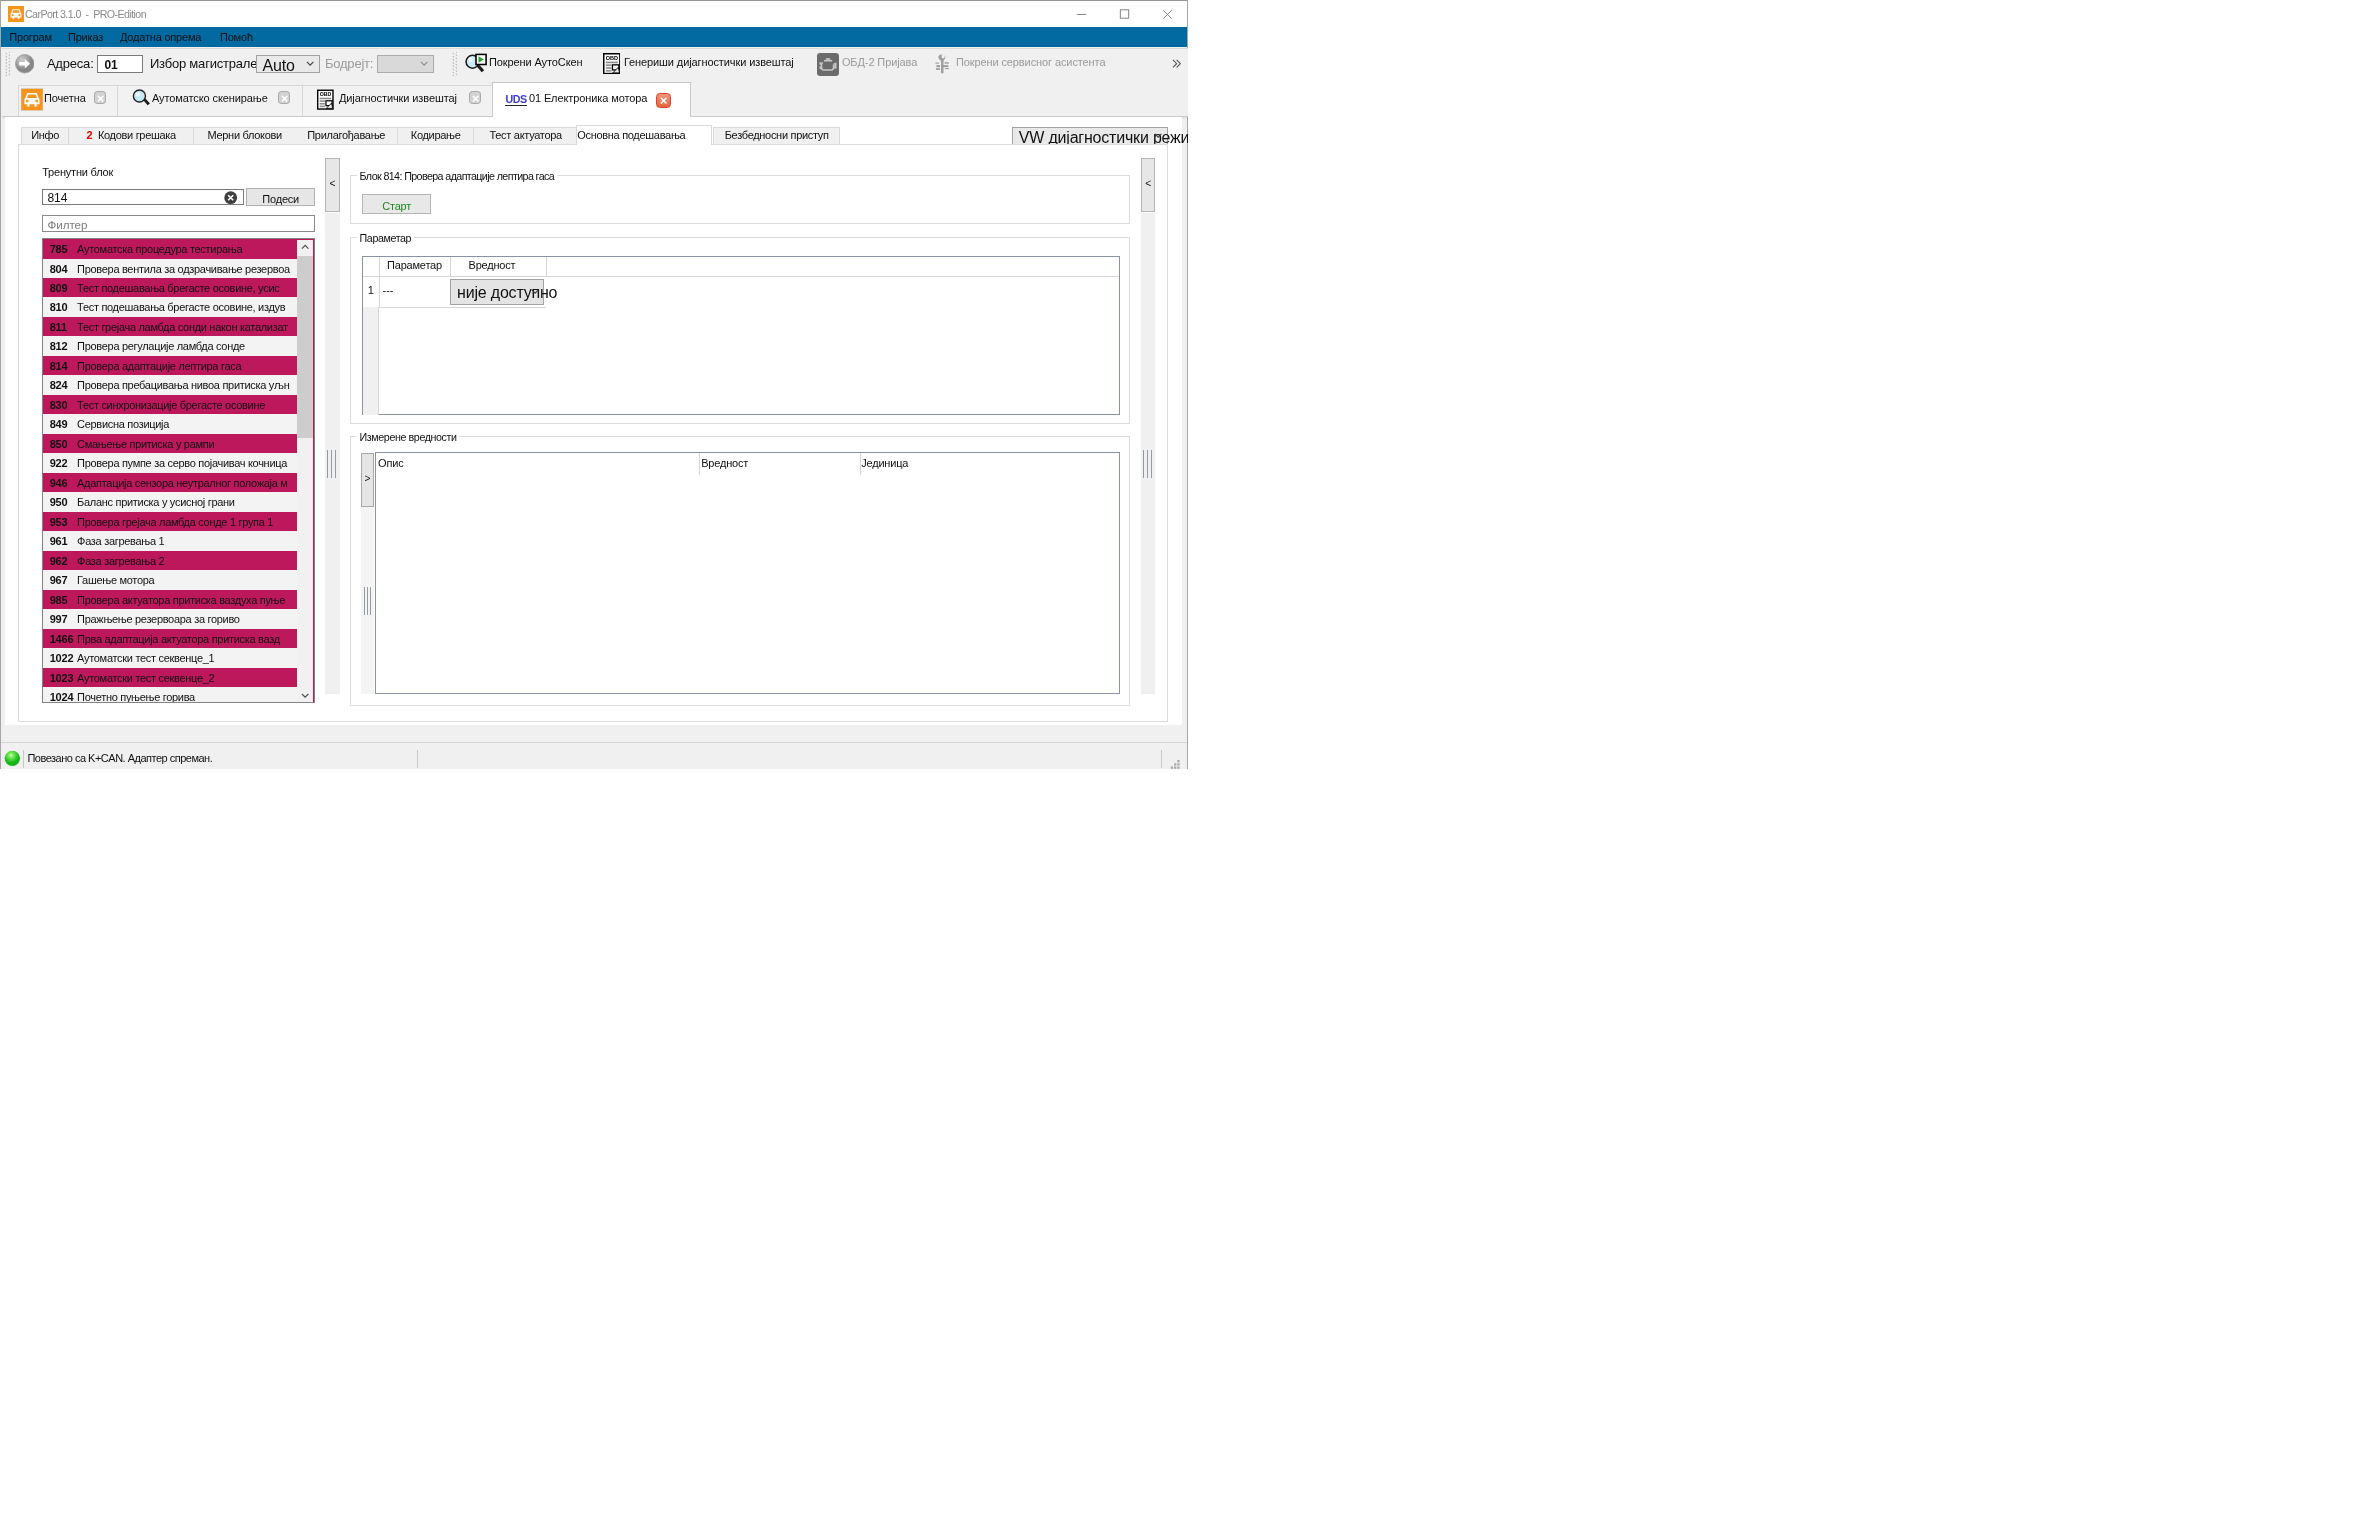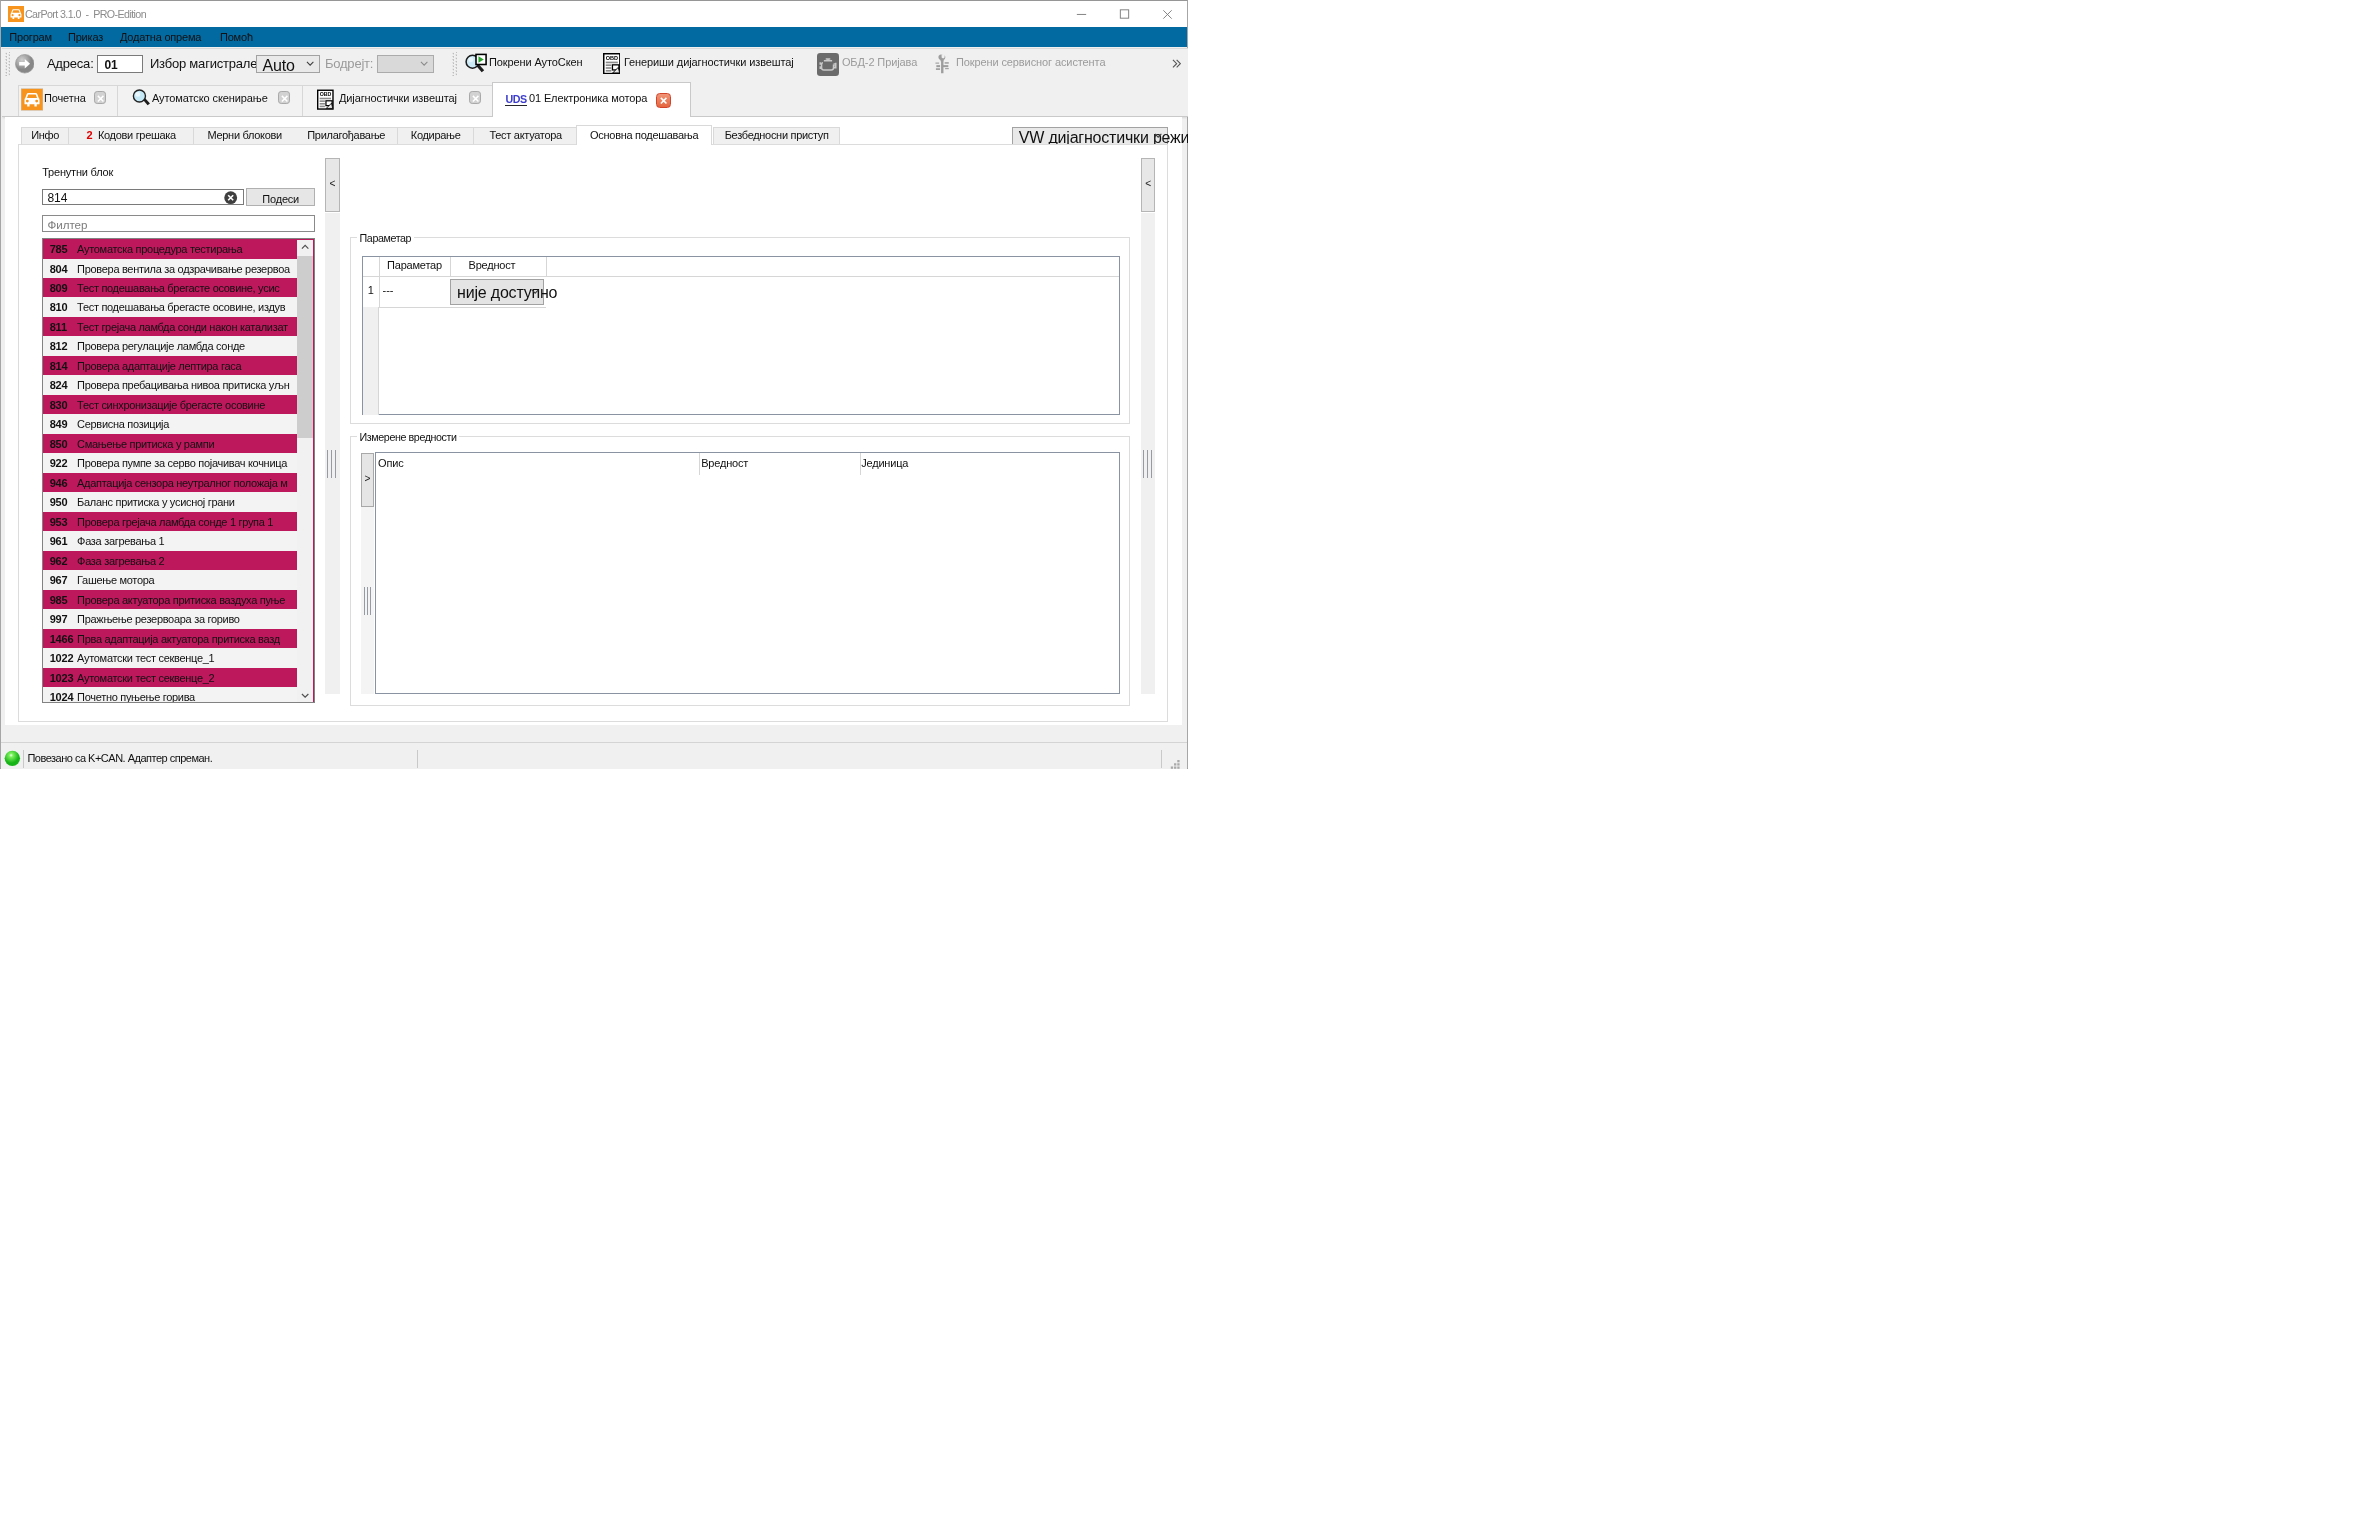--- a/index.html
+++ b/index.html
@@ -244,21 +244,21 @@
     <div class="stab" style="left:393px;width:76px;border-left:none">
         <span class="cap">Кодирање</span>
       </div>
     <div class="stab" style="left:469px;width:104px;border-left:none">
         <span class="cap">Тест актуатора</span>
       </div>
     <div class="stab" style="left:708px;width:127px">
         <span class="cap">Безбедносни приступ</span>
       </div>
     <div id="stabact">
-        <span class="cap" style="position:absolute;top:3.7px;width:100%;text-align:center;font-size:11px;letter-spacing:-0.3px">Основна подешавања</span>
+        <span class="cap" style="position:absolute;top:3.7px;width:100%;font-size:11px;letter-spacing:-0.3px">Основна подешавања</span>
       </div>
     <div class="combo" style="left:1007px;top:10px;width:156px;height:18px">
         <span class="cv">VW дијагностички режим</span>
       <svg class="ch" width="8.3" height="5.6" viewBox="0 0 9 6">
           <path d="M1 1 l3.5 3.5 L8 1" fill="none" stroke="#3c3c3c" stroke-width="1.1"></path>
         </svg>
       </div>
     <div id="pagebox"></div>
 
     <span class="abs" style="left:37px;top:49px;font-size:11px;letter-spacing:-0.2px">Тренутни блок</span>
@@ -312,20 +312,24 @@
     </div>
 
     <div class="abs" style="left:320px;top:96px;width:14.4px;height:481px;background:#f0f0f0"></div>
     <div class="gutbtn" style="left:320px;top:41px;width:14.4px;height:54px"><span style="position:relative;top:18.6px">&lt;</span></div>
     <div class="gutgrip" style="left:322px;top:333px"></div>
 
     <div class="abs" style="left:1136px;top:96px;width:14px;height:481px;background:#f0f0f0"></div>
     <div class="gutbtn" style="left:1136px;top:41px;width:14px;height:54px"><span style="position:relative;top:18.6px">&lt;</span></div>
     <div class="gutgrip" style="left:1138px;top:333px"></div>
 
+    <div class="grp" style="left:345px;top:58px;width:780px;height:49px">
+      <span class="glbl" style="letter-spacing:-0.6px">Блок 814: Провера адаптације лептира гаса</span>
+      <div class="btn" style="left:11px;top:17.6px;width:69px;height:20.7px;padding-top:5.1px;background:#e8e8e8;border-color:#b5b5b5;color:#1e8a1e">Старт</div>
+    </div>
 
     <div class="grp" style="left:345px;top:120px;width:780px;height:187px">
       <span class="glbl">Параметар</span>
       <div class="dgv" style="left:11.3px;top:17.5px;width:758px;height:159px">
         <div class="abs" style="left:0;top:0;width:100%;height:20.5px;border-bottom:0.9px solid #d6d6d6"></div>
         <span class="abs" style="left:15.5px;top:2.8px;width:71px;text-align:center;letter-spacing:-0.2px">Параметар</span>
         <span class="abs" style="left:87px;top:2.8px;width:83px;text-align:center;letter-spacing:-0.2px">Вредност</span>
         <div class="abs" style="left:15.5px;top:0;width:0.9px;height:50px;background:#d6d6d6"></div>
         <div class="abs" style="left:87px;top:0;width:0.9px;height:20.5px;background:#d6d6d6"></div>
         <div class="abs" style="left:183px;top:0;width:0.9px;height:20.5px;background:#d6d6d6"></div>

